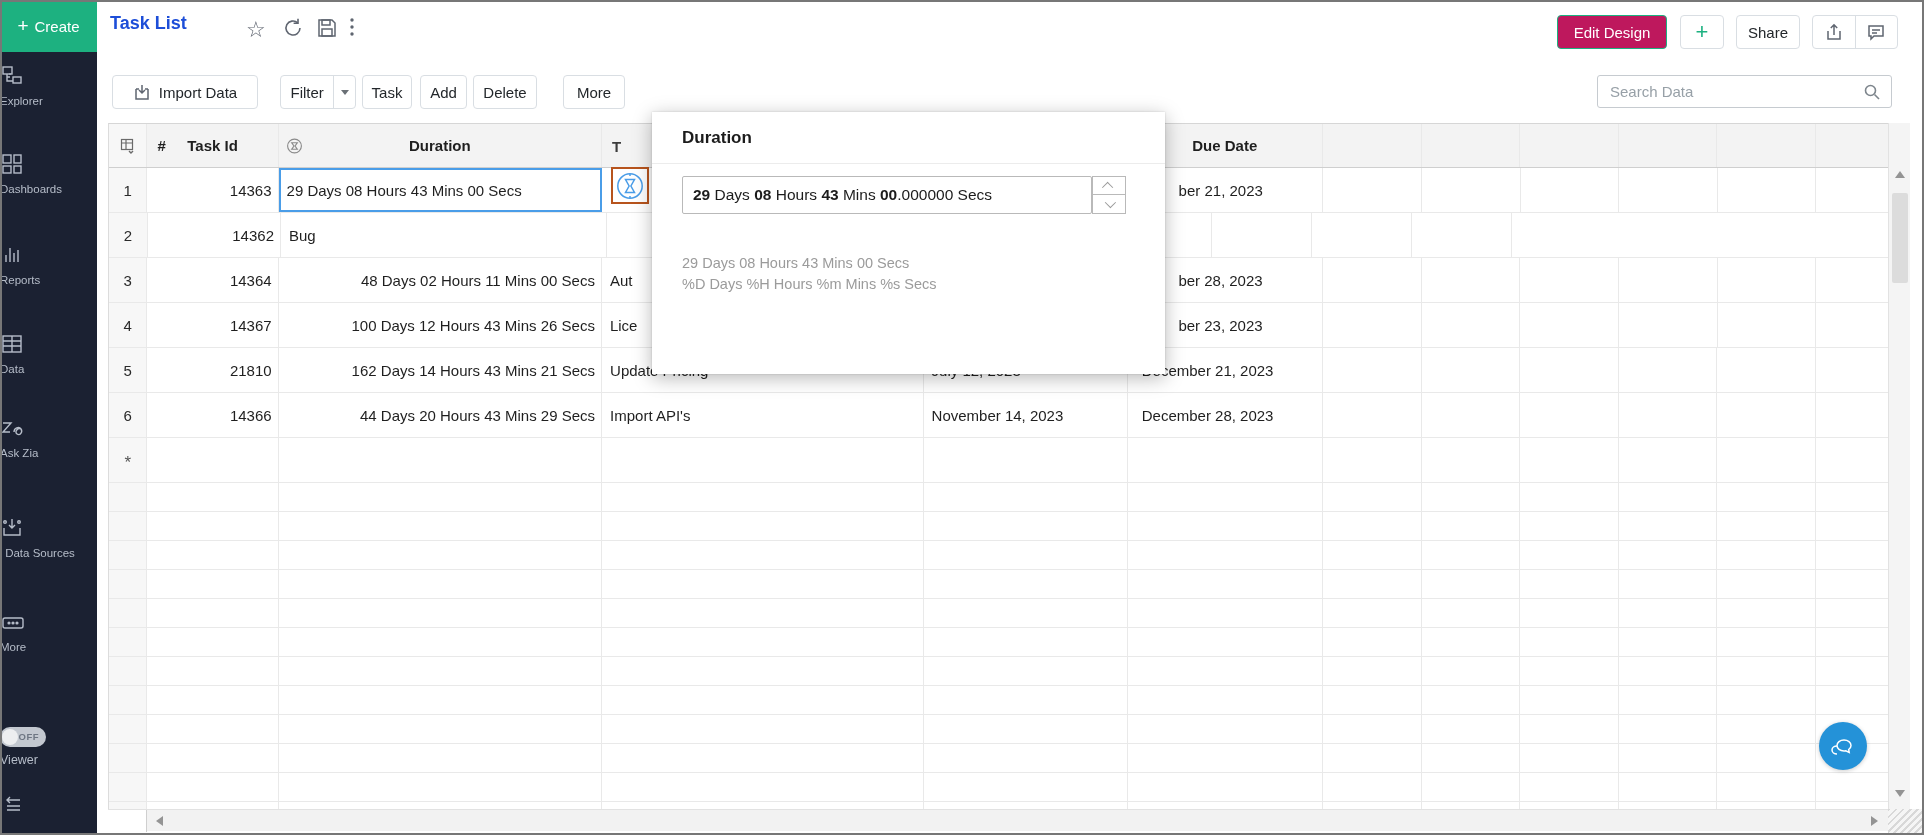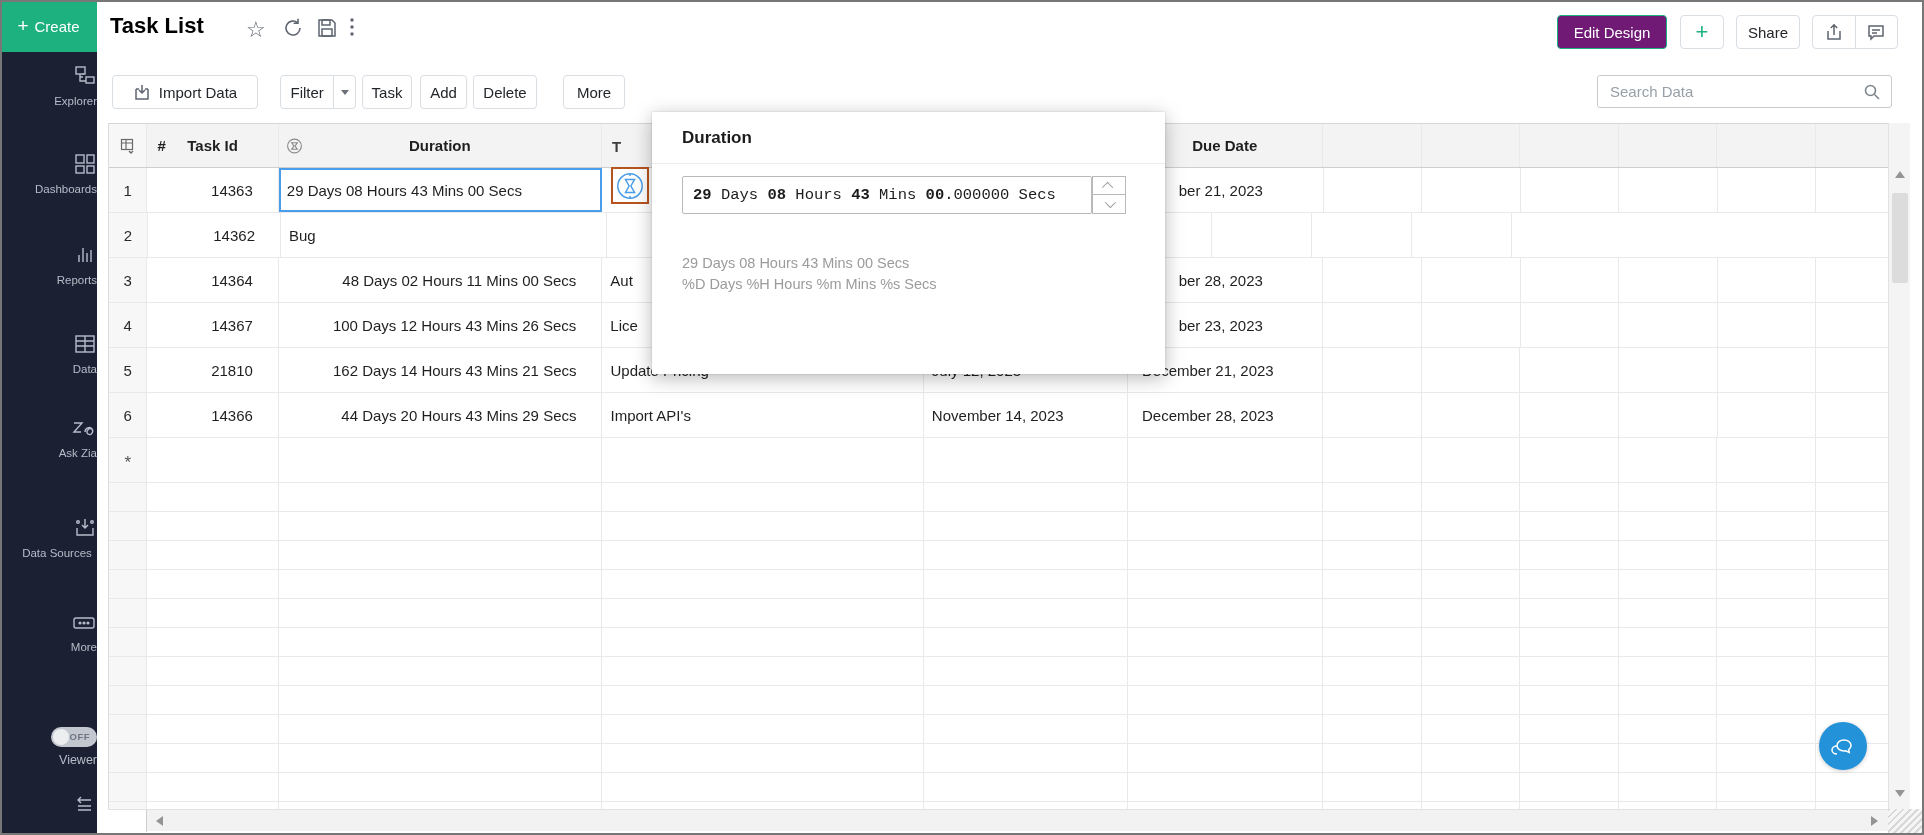--- a/index.html
+++ b/index.html
@@ -4,34 +4,34 @@
 <style>
   * { margin:0; padding:0; box-sizing:border-box; }
   html,body { width:1924px; height:835px; background:#fff; font-family:"Liberation Sans", sans-serif; overflow:hidden; }
   #stage { position:relative; width:1924px; height:835px; background:#fff; }
   #frame { position:absolute; inset:0; border:2px solid #777; pointer-events:none; z-index:200; }
 
   
   #sidebar { position:absolute; left:0; top:0; width:97px; height:835px; background:#1b2132; z-index:5; }
   #create-btn { position:absolute; left:0; top:0; width:97px; height:52px; background:#1db180; color:#fff; display:flex; align-items:center; justify-content:center; gap:6px; font-size:15px; cursor:pointer; }
   #create-btn .plus { font-size:19px; font-weight:400; }
-  .side-item { position:absolute; left:0; width:97px; display:flex; flex-direction:column; align-items:flex-end; color:#b6bdc9; cursor:pointer; }
+  .side-item { position:absolute; left:0; width:97px; display:flex; flex-direction:column; align-items:flex-start; color:#b6bdc9; cursor:pointer; }
   .side-item .lbl { font-size:11.5px; margin-top:6px; text-align:center; line-height:14px; }
   .side-item svg { stroke:#b6bdc9; fill:none; stroke-width:1.4; }
 
   #viewer-toggle { width:46px; height:20px; border-radius:10px; background:#c3c8d0; position:relative; cursor:pointer; }
   #viewer-toggle .knob { position:absolute; left:2px; top:2px; width:16px; height:16px; border-radius:50%; background:#edeef0; }
   #viewer-toggle .offtxt { position:absolute; right:7px; top:4px; font-size:9.5px; color:#6e7683; font-weight:bold; letter-spacing:.5px; }
 
   
-  #page-title { position:absolute; left:110px; top:13px; font-size:22px; font-weight:bold; color:#000000; }
+  #page-title { position:absolute; left:110px; top:13px; font-size:18px; font-weight:bold; color:#1d4ed8; }
   .title-icon { position:absolute; top:17px; color:#5f6570; cursor:pointer; }
   #star-icon { left:246px; font-size:22px; }
   .tbtn { position:absolute; top:15px; height:34px; border:1px solid #d9dee3; border-radius:4px; background:#fff; display:flex; align-items:center; justify-content:center; font-size:15px; color:#23272b; cursor:pointer; }
-  #edit-design-btn { left:1557px; width:110px; background:#701a75; border-color:#1db180; color:#fff; }
+  #edit-design-btn { left:1557px; width:110px; background:#be185d; border-color:#1db180; color:#fff; }
   #plus-btn { left:1680px; width:44px; color:#1db180; font-size:22px; }
   #share-btn { left:1736px; width:64px; }
   #icon-group { left:1812px; width:86px; padding:0; }
   #icon-group .half { width:43px; height:100%; display:flex; align-items:center; justify-content:center; }
   #icon-group .half + .half { border-left:1px solid #d9dee3; }
   #icon-group svg { stroke:#5f6570; fill:none; stroke-width:1.5; }
 
   
   #search-box { position:absolute; left:1597px; top:75px; width:295px; height:33px; border:1px solid #c6cbd0; border-radius:3px; background:#fff; display:flex; align-items:center; }
   #search-box input { flex:1; border:none; outline:none; font-size:15px; color:#333; padding:0 8px 0 12px; font-family:inherit; background:transparent; }
@@ -52,21 +52,21 @@
   #more-btn { left:563px; width:62px; }
 
   
   #tbl { position:absolute; left:108px; top:123px; width:1780px; height:686px; overflow:hidden; border-top:1px solid #d6d6d6; border-left:1px solid #dcdcdc; background:#fff; z-index:1; }
   .trow { display:flex; height:45px; border-bottom:1px solid #e9e9e9; }
   .trow.hdr { height:44px; background:#f3f3f3; border-bottom:1px solid #cfcfcf; font-weight:bold; color:#2a2a2a; }
   .trow.empty { height:29px; }
   .cell { border-right:1px solid #e9e9e9; height:100%; display:flex; align-items:center; font-size:15px; color:#1f1f1f; position:relative; overflow:hidden; white-space:nowrap; }
   .c0{width:39px;} .c1{width:133px;} .c2{width:328px;} .c3{width:326px;} .c4{width:207px;} .c5{width:198px;} .ce{width:100px;} .cl{width:73px; border-right:none;}
   .numcell { background:#f7f7f7; justify-content:center; color:#2a2a2a; }
-  .r-align { justify-content:flex-end; padding-right:25px; }
+  .r-align { justify-content:flex-end; padding-right:6px; }
   .l-pad { padding-left:8px; }
   .frag-pad { padding-left:51px; }
   .due-pad { padding-left:14px; }
   .center { justify-content:center; }
   .hdr .hash { position:absolute; left:10px; font-weight:bold; }
   .hdr .typeicon { position:absolute; left:7px; top:50%; transform:translateY(-50%); display:flex; }
   .hdr .t-glyph { font-size:15px; font-weight:bold; color:#3c3c3c; left:10px; }
   .sel-cell { border:2px solid #4a9de8 !important; padding-left:6px; background:#fff; }
   #star-mark { font-size:17px; color:#555; padding-top:6px; }
 
@@ -80,21 +80,21 @@
   .arr-dn { width:0;height:0;border-left:5px solid transparent;border-right:5px solid transparent;border-top:7px solid #949494; position:absolute; left:6px; bottom:12px; }
   #hscroll { position:absolute; left:108px; top:809px; width:1780px; height:22px; background:#f2f2f2; border-top:1px solid #e2e2e2; z-index:4; }
   #hscroll .corner-cell { position:absolute; left:0; top:0; width:39px; height:22px; background:#fff; border-right:1px solid #cfcfcf; }
   .arr-left { width:0;height:0;border-top:5px solid transparent;border-bottom:5px solid transparent;border-right:7px solid #949494; position:absolute; left:48px; top:6px; }
   .arr-right { width:0;height:0;border-top:5px solid transparent;border-bottom:5px solid transparent;border-left:7px solid #949494; position:absolute; right:10px; top:6px; }
   #resize-corner { position:absolute; left:1888px; top:809px; width:36px; height:26px; background:repeating-linear-gradient(135deg,#d8d8d8 0 2px,#f5f5f5 2px 5px); z-index:4; }
 
   
   #dialog { position:absolute; left:652px; top:112px; width:513px; height:262px; background:#fff; box-shadow:0 4px 18px rgba(0,0,0,.28), 0 0 2px rgba(0,0,0,.15); z-index:10; }
   #dialog .titlebar { height:52px; border-bottom:1px solid #ececec; display:flex; align-items:center; padding-left:30px; font-size:17px; font-weight:bold; color:#1c1c1c; }
-  #dlg-input { position:absolute; left:30px; top:64px; width:410px; height:38px; border:1px solid #b9b9b9; border-radius:2px; display:flex; align-items:center; padding:0 10px; font-size:15.5px; color:#1c1c1c; background:#fff; cursor:text; overflow:hidden; white-space:pre;font-family:Liberation Mono, monospace; }
+  #dlg-input { position:absolute; left:30px; top:64px; width:410px; height:38px; border:1px solid #b9b9b9; border-radius:2px; display:flex; align-items:center; padding:0 10px; font-size:15.5px; color:#1c1c1c; background:#fff; cursor:text; overflow:hidden; white-space:pre; }
   #dlg-spinner { position:absolute; left:440px; top:64px; width:34px; height:38px; }
   #dlg-spinner .sbtn { width:34px; height:19px; border:1px solid #b9b9b9; background:#fff; display:flex; align-items:center; justify-content:center; cursor:pointer; }
   #dlg-spinner .sbtn.dn { border-top:none; }
   .chev { width:8px; height:8px; border-left:1.5px solid #9a9a9a; border-top:1.5px solid #9a9a9a; }
   .chev.up { transform:rotate(45deg) translateY(2px); }
   .chev.down { transform:rotate(225deg) translateY(2px); }
   .hint { position:absolute; left:30px; font-size:14.5px; color:#9b9b9b; }
   #hint1 { top:143px; } #hint2 { top:164px; }
   #dialog .footer { position:absolute; left:0; top:196px; width:100%; height:66px; background:#f6f6f6; border-top:1px solid #e4e4e4; display:flex; align-items:center; justify-content:center; gap:13px; }
   .dlg-btn { min-width:92px; height:38px; background:#fff; border:1px solid #c8c8c8; border-radius:3px; font-size:16px; color:#2b2b2b; font-family:inherit; cursor:pointer; }

